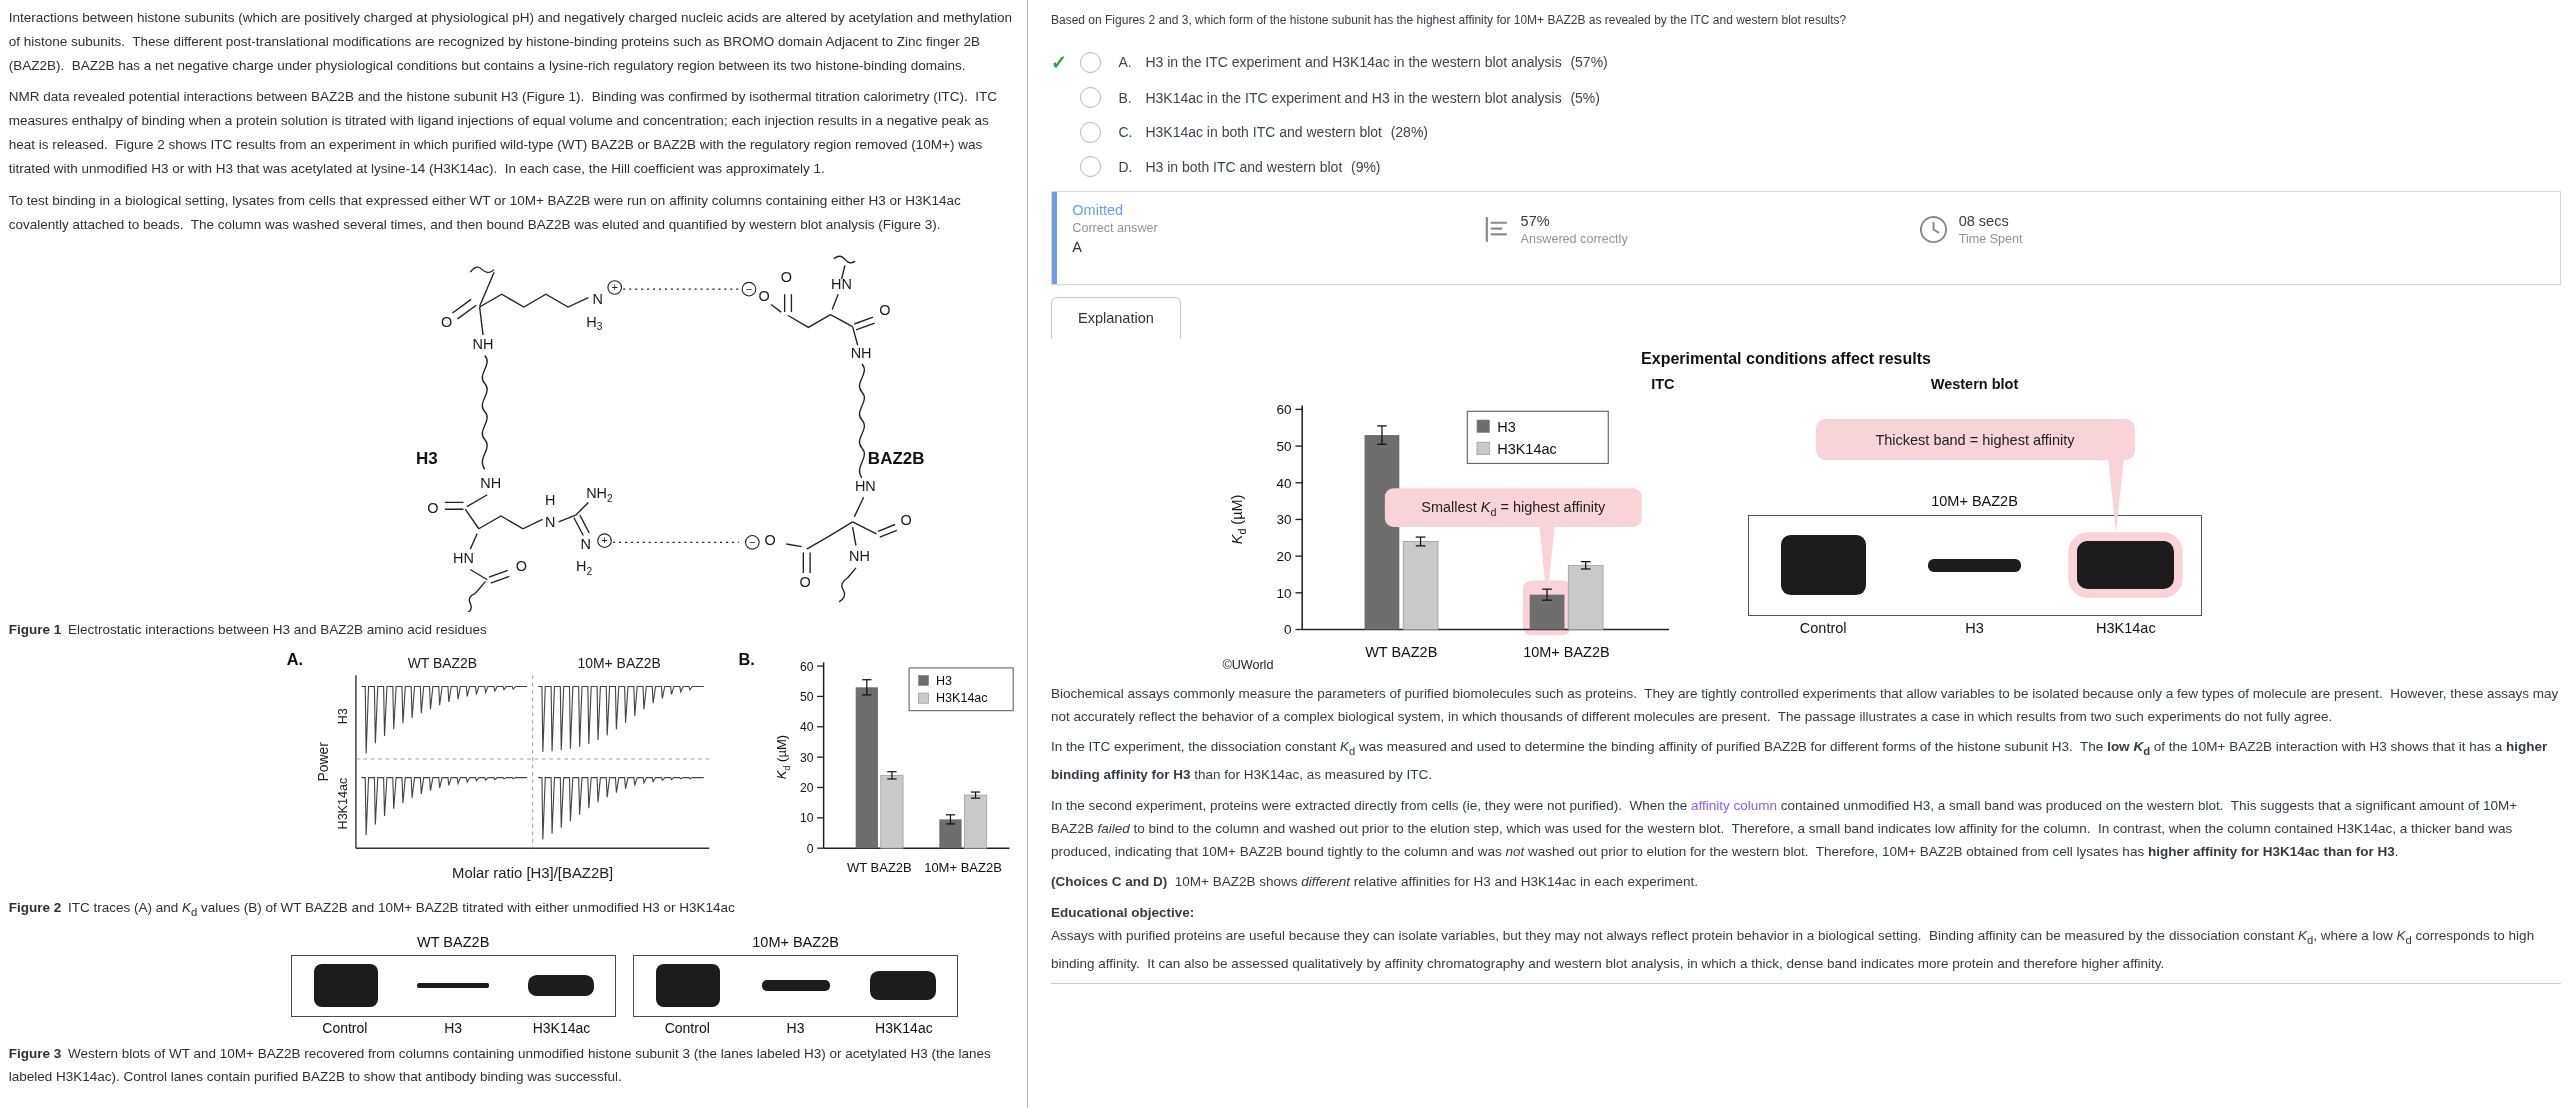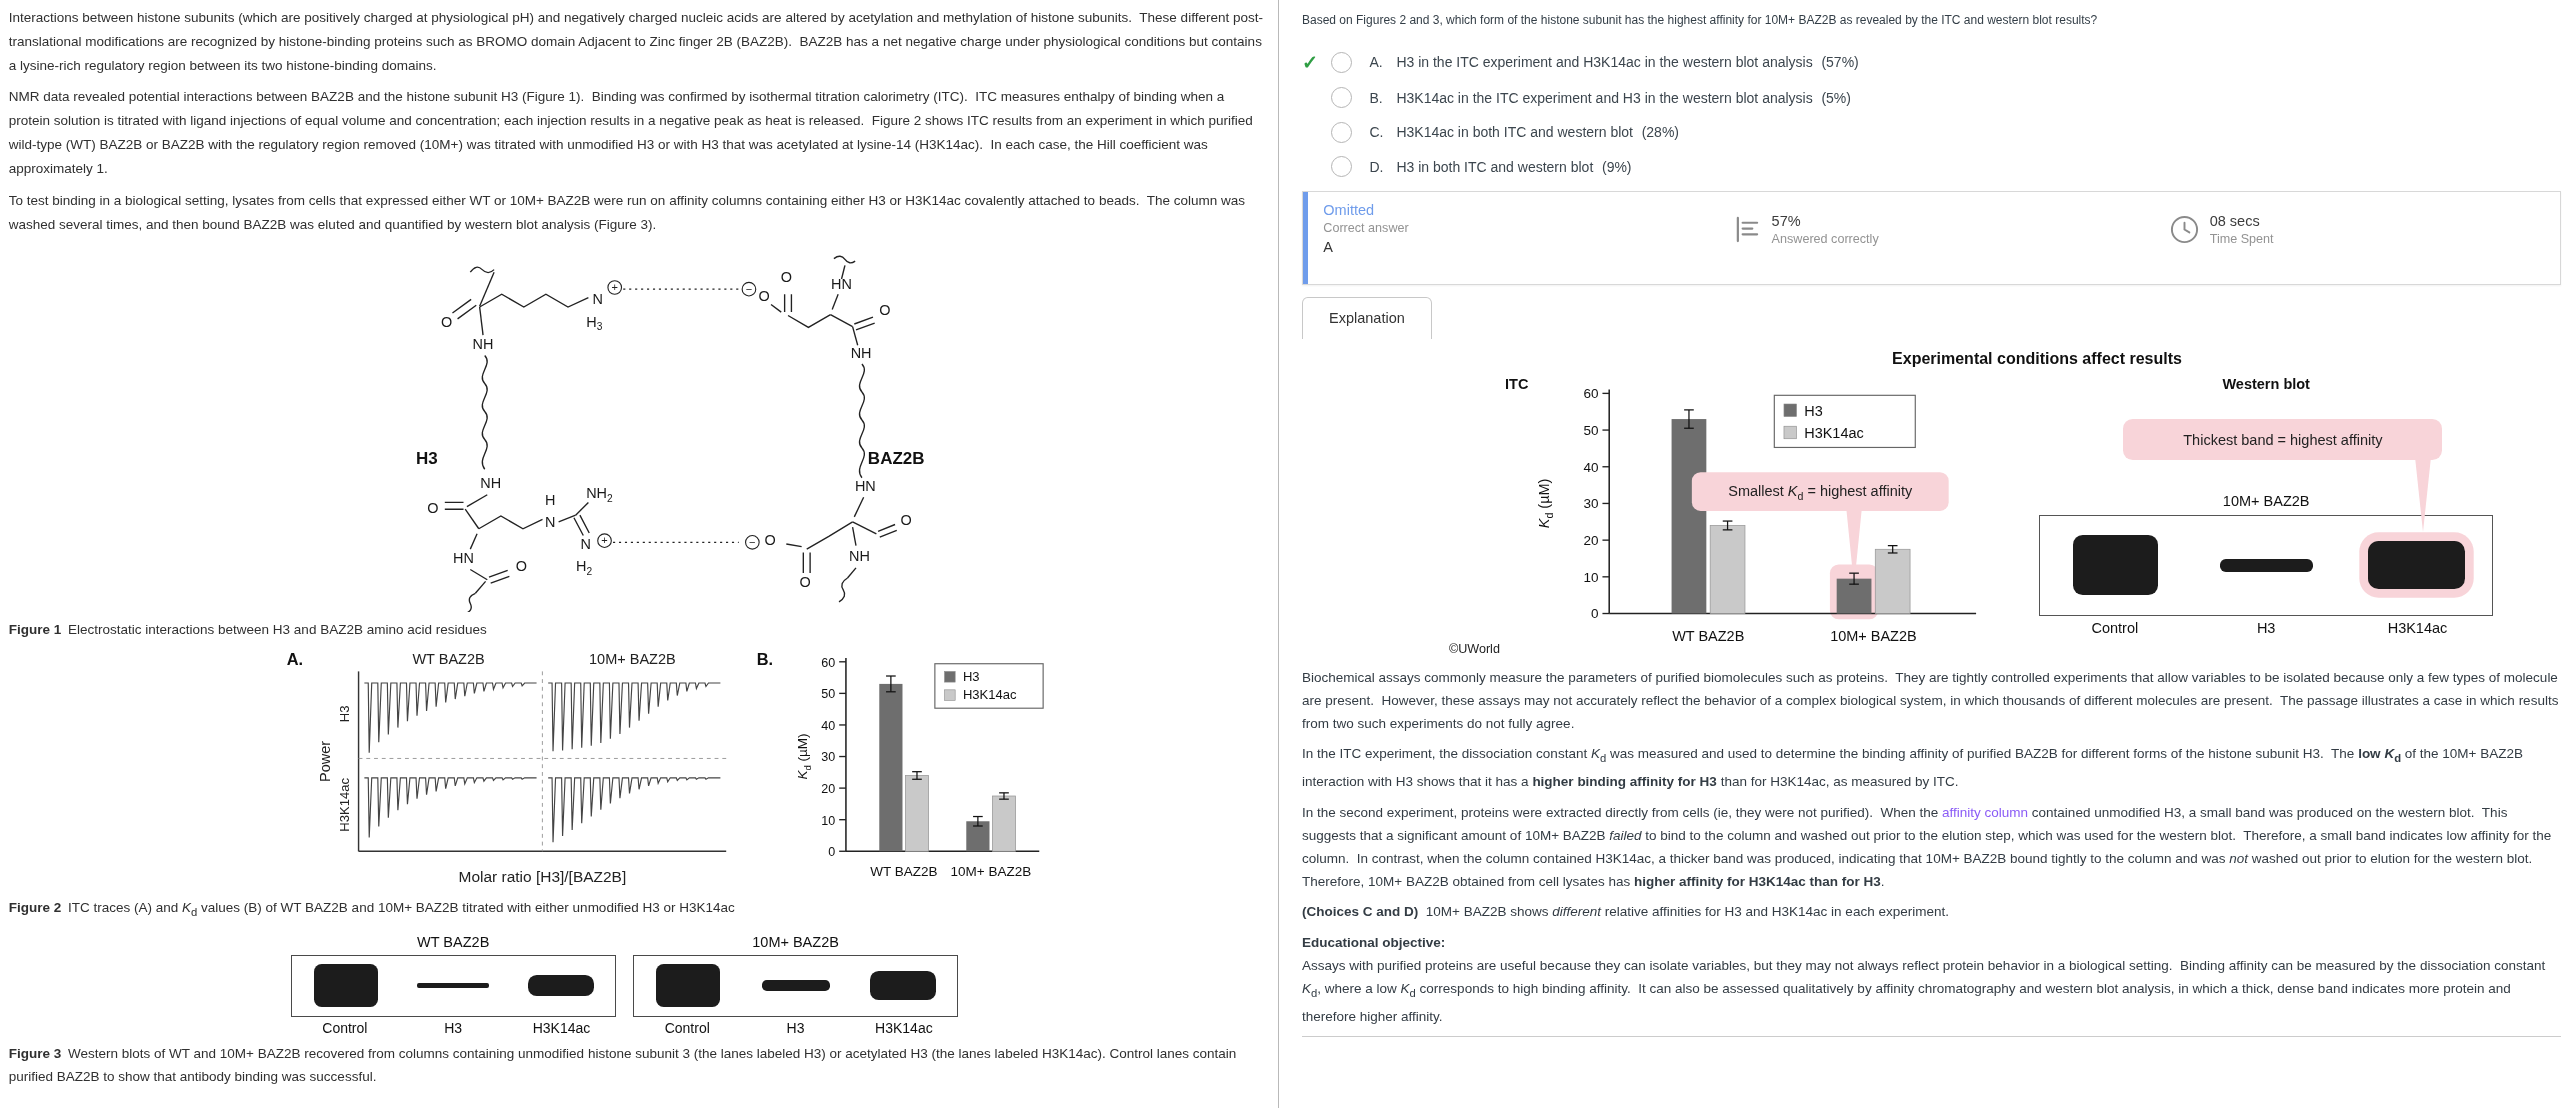--- a/index.html
+++ b/index.html
@@ -1,21 +1,21 @@
 <!DOCTYPE html>
 <html><head>
 <meta charset="utf-8">
 <style>
   * { box-sizing: border-box; margin: 0; padding: 0; }
   html,body { width:2576px; height:1108px; overflow:hidden; background:#fff;
     font-family:"Liberation Sans", sans-serif; color:#333; }
   .app { display:flex; width:2576px; height:1108px; }
 
   
-  .pane.left { width:1279px; border-right:1px solid #b9b9b9; padding:5.8px 9.7px 0 8.7px; }
+  .pane.left { width:1028px; border-right:1px solid #b9b9b9; padding:5.8px 9.7px 0 8.7px; }
   .ptext { font-size:13.5px; line-height:24px; margin-bottom:7.7px; white-space:pre-wrap; color:#303030; }
   .caption { font-size:13.5px; line-height:23px; margin-top:1.9px; color:#303030; }
   .caption b { font-weight:bold; }
   .caption .cap-text { margin-left:6.8px; }
   .fig1-wrap { margin:1.9px 0 0 366px; }
   .fig2-row { display:flex; margin:9.7px 0 0 278px; align-items:flex-start; }
   .panel-label { font-size:16.4px; font-weight:bold; width:29px; color:#111; }
   .fig2-gap { width:25px; }
   .fig3-row { display:flex; gap:17.4px; margin:9.7px 0 0 282px; }
   .blot-panel { display:flex; flex-direction:column; align-items:center; }
@@ -50,21 +50,21 @@
   .rb-sub { color:#939393; font-size:12.6px; margin-top:2.9px; }
   .rb-ans { color:#333; font-size:14.5px; margin-top:4.8px; }
   .rb-col2 { position:absolute; left:431px; top:21px; display:flex; gap:11.6px; align-items:center; }
   .rb-col3 { position:absolute; left:866px; top:21px; display:flex; gap:9.7px; align-items:center; }
   .rb-val { font-size:14.5px; color:#3c3c3c; }
   .tab { display:inline-block; margin-top:11.6px; padding:12.6px 26px; border:1px solid #c8c8c8;
      border-bottom:none; border-radius:5.8px 5.8px 0 0; font-size:14.5px; color:#333; background:#fff; cursor:pointer; }
   .expl-figure { margin-top:11.6px; margin-left:145px; width:1064px; }
   .ef-title { text-align:center; font-size:16px; font-weight:bold; color:#111; margin-left:116px; }
   .ef-row { display:flex; justify-content:center; gap:39px; margin-top:7.7px; }
-  .ef-itc { position:relative; display:flex; align-items:flex-start; }
+  .ef-itc { position:relative; display:flex; flex-direction:column; align-items:flex-end; }
   .ef-h { font-size:14.5px; font-weight:bold; color:#111; }
   .ef-itc .ef-h { margin-left:58px; }
   .credit { position:absolute; left:1.9px; bottom:0; font-size:12.6px; color:#222; }
   .ef-wb { position:relative; width:522px; }
   .ef-wb .ef-h { text-align:center; }
   .wb-callout { position:absolute; top:43px; left:102px; width:319px; height:41px; background:#f8d4d9;
      border-radius:9.7px; display:flex; align-items:center; justify-content:center; font-size:14.5px; color:#222; }
   .wb-wedge { position:absolute; top:81px; left:394px; width:0; height:0; z-index:2;
      border-left:8.7px solid transparent; border-right:8.7px solid transparent; border-top:75px solid #f8d4d9; }
   .wb-title { margin-top:101px; text-align:center; font-size:14.5px; color:#111; }

